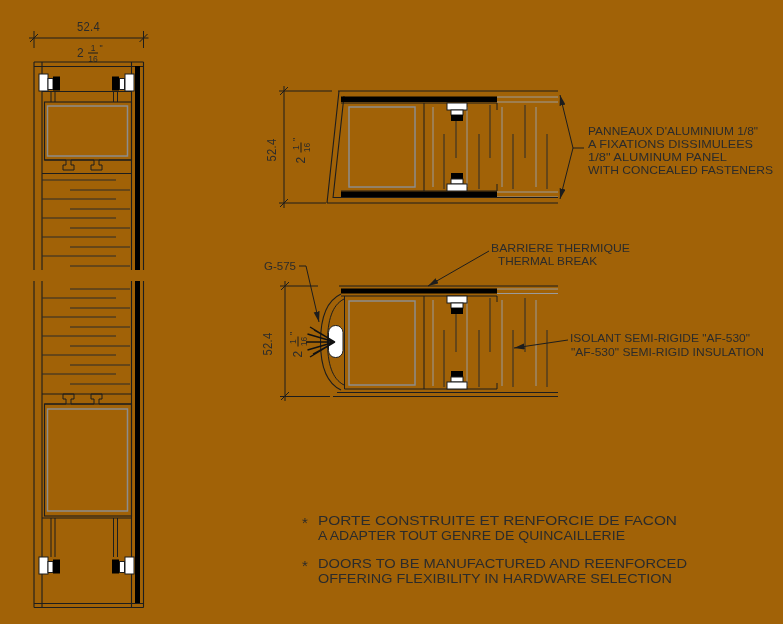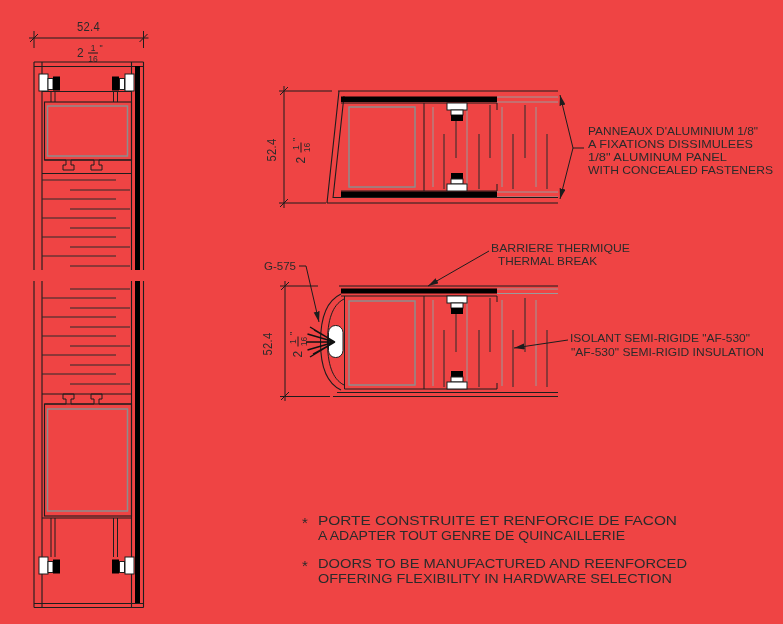--- a/index.html
+++ b/index.html
@@ -1,16 +1,16 @@
 <!DOCTYPE html>
 <html><head>
 <meta charset="utf-8">
 <style>
   html,body{margin:0;padding:0;background:#ffffff;}
-  .stage{position:relative;width:783px;height:624px;background:#ef4444;overflow:hidden;
+  .stage{position:relative;width:783px;height:624px;background:#a16207;overflow:hidden;
          font-family:"Liberation Sans",sans-serif;}
   svg{display:block;}
   svg text{font-family:"Liberation Sans",sans-serif;fill:#2b2b2b;}
   .ln  {stroke:#1d1d1d;stroke-width:1.1;fill:none;}
   .lnt {stroke:#1d1d1d;stroke-width:1;fill:none;}
   .lng {stroke:#9b9b9b;stroke-width:1;fill:none;}
   .lnw {stroke:#8d8d8d;stroke-width:1.5;fill:none;}
   .hdk {stroke:#2a2a2a;stroke-width:1;fill:none;}
   .blk {fill:#000000;stroke:none;}
   .wht {fill:#ffffff;stroke:#1d1d1d;stroke-width:1;}

